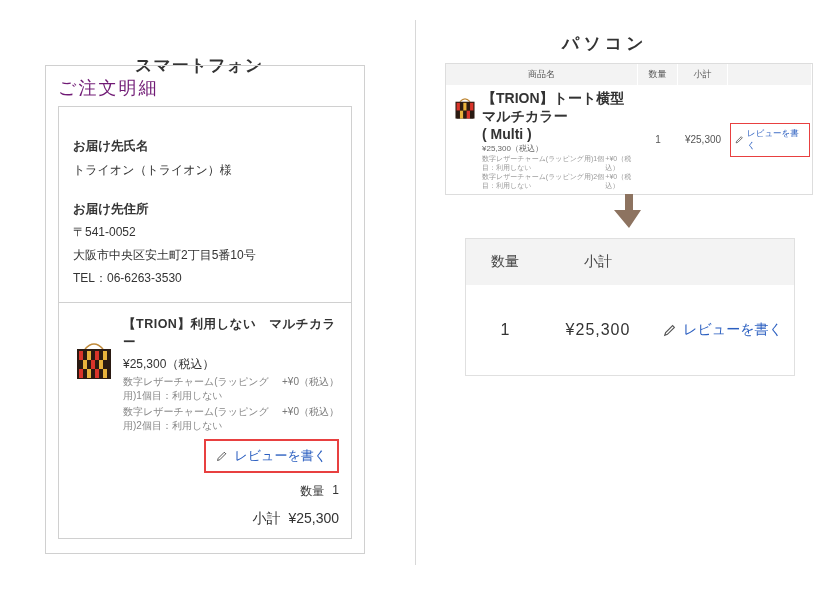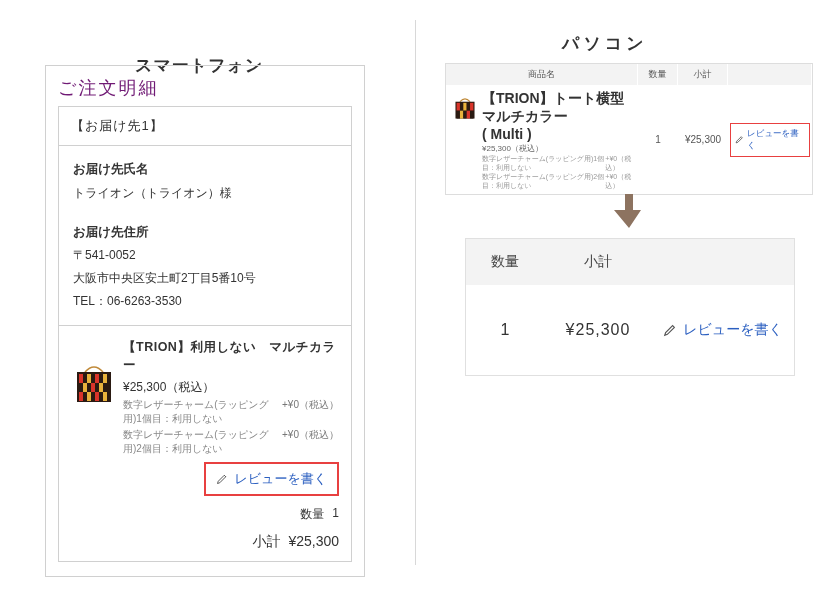--- a/index.html
+++ b/index.html
@@ -12,21 +12,21 @@
   
   .vline { position:absolute; left:415px; top:20px; width:0; height:545px; border-left:1px solid #d8d8d8; }
 
   
   .sp-outer { position:absolute; left:45px; top:65px; width:320px; border:1px solid #d0d0d0; padding:10px 12px 14px; }
   .sp-head { color:#701a75; font-size:18px; letter-spacing:2px; margin-bottom:6px; }
   .sp-box  { border:1px solid #d0d0d0; }
   .sp-sec1 { border-bottom:1px solid #d0d0d0; padding:10px 12px; font-size:13px; letter-spacing:1px;}
   .sp-sec2 { border-bottom:1px solid #d0d0d0; padding:12px 14px; font-size:12px; line-height:1.9; }
   .sp-sec2 .lbl { font-weight:700; font-size:12.5px; margin-top:16px; }
-  .sp-sec2 .lbl:first-child{margin-top:0;}
+  .sp-sec2 .lbl:first-child{margin-top:16px;}
   .sp-sec3 { padding:12px 12px 10px; }
   .prod-row { display:flex; }
   .bag { width:46px; flex:0 0 46px; margin-top:22px; margin-right:6px;}
   .bag svg{display:block;}
   .prod-info { flex:1; font-size:11px; }
   .prod-name { font-size:12.5px; font-weight:700; color:#333; line-height:1.5; letter-spacing:.5px;}
   .prod-price { color:#333; margin:4px 0 2px; font-size:12px;}
   .opt-line { color:#888; font-size:10px; display:flex; justify-content:space-between; line-height:1.4; margin-top:2px;}
   .opt-line .l{flex:1; padding-right:4px;}
   .opt-line .r{white-space:nowrap; color:#777;}
@@ -82,21 +82,20 @@
 </head>
 <body>
 
 <div id="t-sp" class="col-title">スマートフォン</div>
 <div id="t-pc" class="col-title">パソコン</div>
 <div class="vline"></div>
 
 <div class="sp-outer">
   <div class="sp-head">ご注文明細</div>
   <div class="sp-box">
-    <div class="sp-sec1">【お届け先1】</div>
     <div class="sp-sec2">
       <div class="lbl">お届け先氏名</div>
       <div class="plain">トライオン（トライオン）様</div>
       <div class="lbl">お届け先住所</div>
       <div class="plain">〒541-0052</div>
       <div class="plain">大阪市中央区安土町2丁目5番10号</div>
       <div class="plain">TEL：06-6263-3530</div>
     </div>
     <div class="sp-sec3">
       <div class="prod-row">

